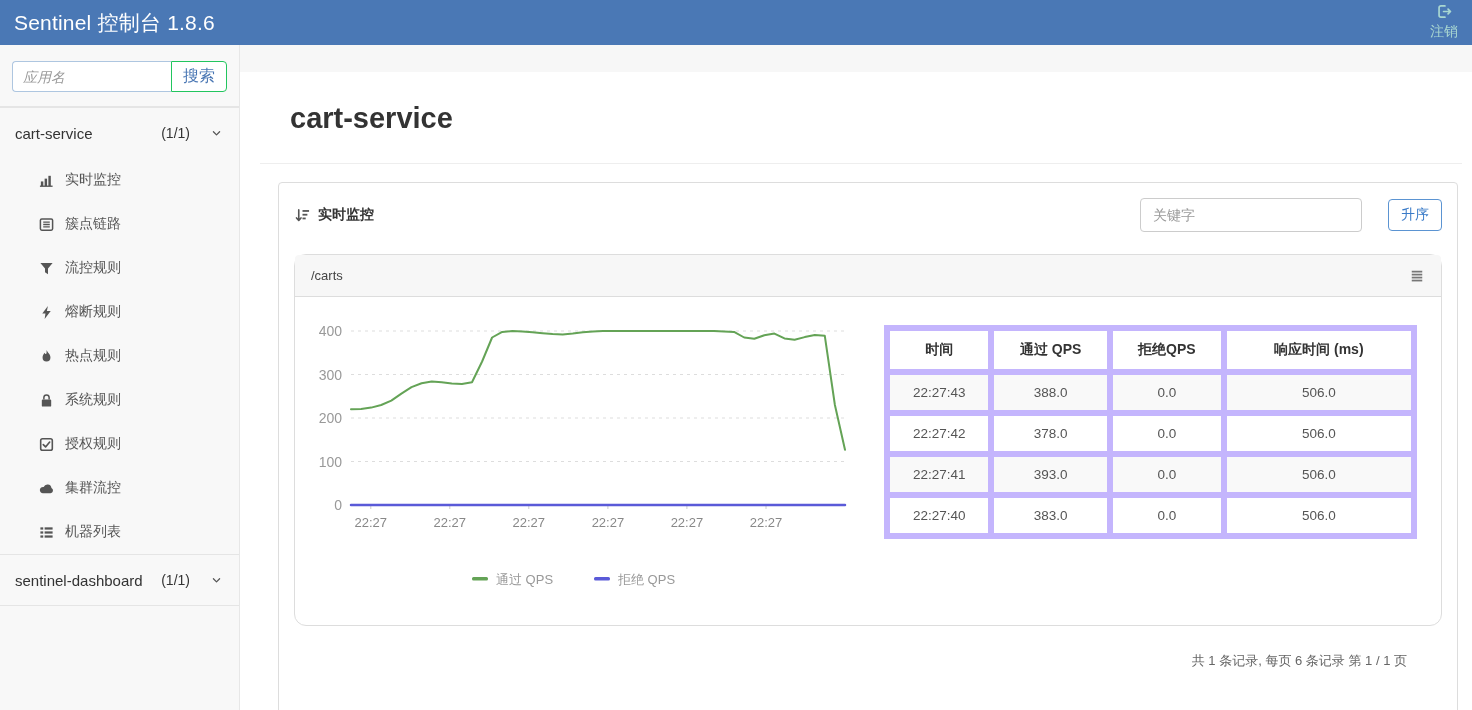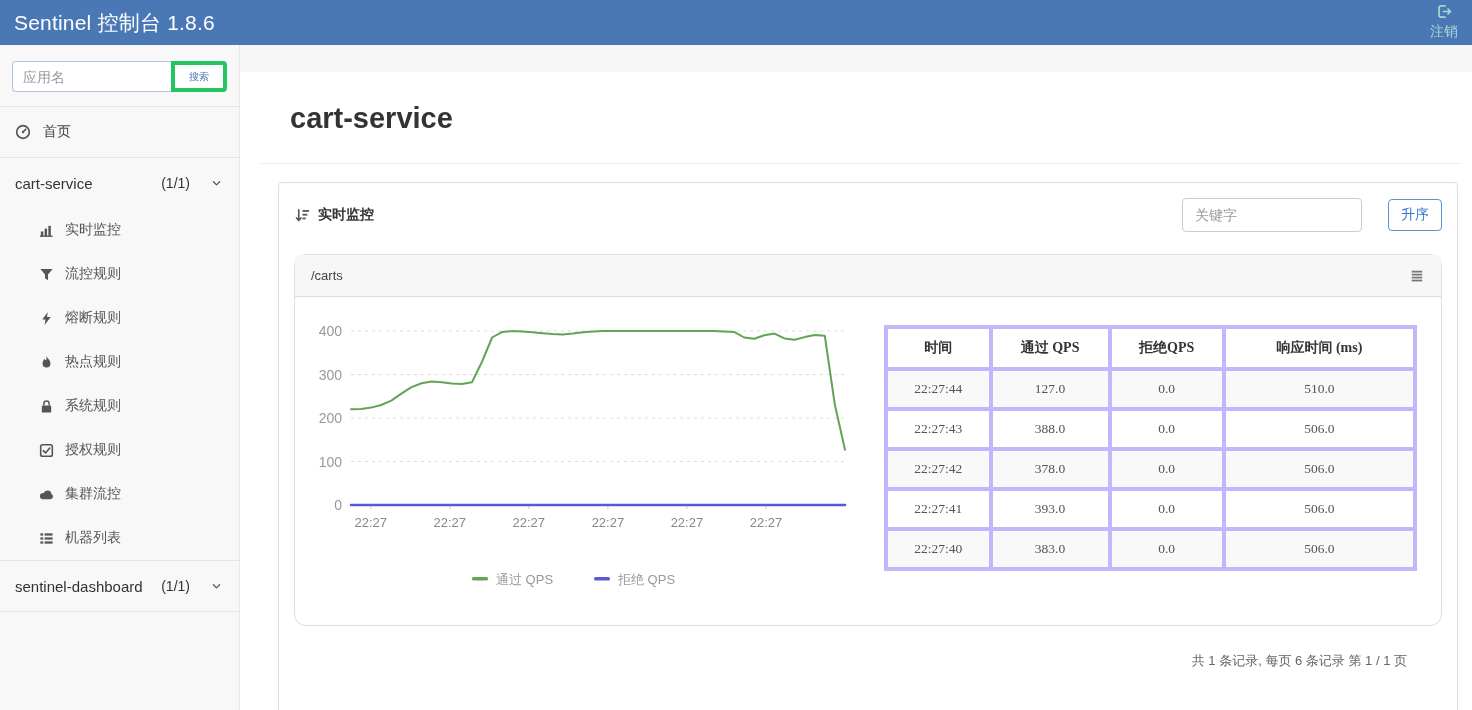--- a/index.html
+++ b/index.html
@@ -8,51 +8,51 @@
   .page { position:relative; width:1472px; height:710px; overflow:hidden; background:#f7f7f7; }
 
   
   .app-header { position:absolute; top:0; left:0; right:0; height:45px; background:#4a78b5; display:flex; align-items:center; justify-content:space-between; padding:0 14px; z-index:10; }
   .brand { color:#fff; font-size:21px; letter-spacing:.2px; }
   .logout { display:flex; align-items:center; gap:4px; color:#a9d7d1; font-size:14px; cursor:pointer;flex-direction:column; }
 
   
   .sidebar { position:absolute; top:45px; left:0; bottom:0; width:240px; background:#f8f8f8; border-right:1px solid #e7e7e7; }
   .search-group { display:flex; margin:16px 12px 14px 12px; height:31px; }
-  .search-group input { flex:1; min-width:0; border:1px solid #aec6e0; border-right:none; border-radius:4px 0 0 4px; background:#fff; padding:0 10px; font-size:14px; color:#14532d; outline:none; }
+  .search-group input { flex:1; min-width:0; border:1px solid #aec6e0; border-right:none; border-radius:4px 0 0 4px; background:#fff; padding:0 10px; font-size:14px; color:#14532d; outline:none;font-style:italic; }
   .search-group input::placeholder { color:#999; }
-  .search-group button { width:56px; border:4px solid #22c55e; border-radius:0 4px 4px 0; background:#fff; color:#4a77b4; font-size:10px; cursor:pointer; }
+  .search-group button { width:56px; border:1px solid #22c55e; border-radius:0 4px 4px 0; background:#fff; color:#4a77b4; font-size:16px; cursor:pointer; }
   .side-divider { border-top:1px solid #e5e5e5; }
   .side-item { display:flex; align-items:center; gap:12px; padding:0 15px; height:50px; font-size:14px; color:#444; cursor:pointer; }
   .side-app { display:flex; align-items:center; justify-content:space-between; padding:0 15px; height:50px; font-size:15px; color:#333; cursor:pointer; }
   .side-app .count { display:flex; align-items:center; gap:18px; color:#333; font-size:14px; }
   .submenu-item { display:flex; align-items:center; gap:11px; padding-left:38px; height:44px; font-size:14px; color:#555; cursor:pointer; }
   .icon { display:inline-flex; width:16px; justify-content:center; align-items:center; flex:none; }
 
   
   .main { position:absolute; top:45px; left:240px; right:0; bottom:0; background:#f7f7f7; }
   .content { margin-top:27px; background:#fff; height:calc(100% - 27px); overflow:hidden; }
   .page-title { padding:30px 0 0 50px; font-size:29px; font-weight:bold; color:#333; }
   .title-rule { border:none; border-top:1px solid #eee; margin:28px 10px 0 20px; }
 
   .panel { margin:18px 14px 0 38px; border:1px solid #ddd; border-radius:4px; padding:15px; height:600px; }
   .panel-head { display:flex; align-items:center; justify-content:space-between; }
   .panel-title { display:flex; align-items:center; gap:8px; font-size:14px; font-weight:bold; color:#333; }
   .panel-actions { display:flex; align-items:center; }
-  .keyword-input { width:180px; height:34px; border:1px solid #ccc; border-radius:4px; padding:0 12px; font-size:14px; color:#333; outline:none; }
+  .keyword-input { width:222px; height:34px; border:1px solid #ccc; border-radius:4px; padding:0 12px; font-size:14px; color:#333; outline:none; }
   .keyword-input::placeholder { color:#999; }
   .sort-btn { margin-left:26px; height:32px; padding:0 12px; background:#fff; border:1px solid #5b94d2; border-radius:4px; color:#3a7bc8; font-size:14px; cursor:pointer; }
 
   .card { margin-top:22px; border:1px solid #ddd; border-radius:12px; background:#fff; }
   .card-head { height:42px; background:#f7f7f7; border-bottom:1px solid #ddd; border-radius:4px 4px 0 0; display:flex; align-items:center; justify-content:space-between; padding:0 16px; font-size:13px; color:#444; }
   .card-body { display:flex; padding:14px 24px 12px 8px; }
   .chart-wrap { flex:1; }
 
   table.metrics { border-collapse:collapse; width:533px; margin-top:14px; align-self:flex-start; font-size:13.5px; }
-  table.metrics th, table.metrics td { border:4px solid #c4b5fd; text-align:center;font-family:Liberation Serif, serif; }
+  table.metrics th, table.metrics td { border:6px solid #c4b5fd; text-align:center; }
   table.metrics th { font-weight:bold; color:#333; font-size:14px; padding:10px 6px; }
   table.metrics td { color:#555; padding:10px 6px; }
   table.metrics tbody tr:nth-child(odd) { background:#f9f9f9; }
   table.metrics th:nth-child(1){width:105px;} table.metrics th:nth-child(2){width:120px;}
   table.metrics th:nth-child(3){width:115px;} table.metrics th:nth-child(4){width:193px;}
 
   .pagination { margin-top:26px; text-align:right; padding-right:35px; font-size:13px; color:#666; }
 </style>
 </head>
 <body>
@@ -72,30 +72,20 @@
     </div>
   </header>
 
   <aside class="sidebar">
     <div class="search-group">
       <input type="text" placeholder="应用名" style="">
       <button>搜索</button>
     </div>
     <div class="side-divider"></div>
 
-    <div class="side-item">
-      <span class="icon">
-        <svg width="16" height="16" viewBox="0 0 16 16">
-            <circle cx="8" cy="8" r="6.3" fill="none" stroke="#555" stroke-width="1.7"></circle>
-            <path d="M8 8 10.7 5.4" stroke="#555" stroke-width="1.7" stroke-linecap="round"></path>
-            <circle cx="8" cy="8" r="1.2" fill="#555"></circle>
-          </svg>
-      </span>
-      <span>首页</span>
-    </div>
     <div class="side-divider"></div>
 
     <div class="side-app">
       <span>cart-service</span>
       <span class="count">
         <span>(1/1)</span>
         <span class="icon">
           <svg width="11" height="11" viewBox="0 0 16 16">
               <path d="M3.5 5.5 8 10l4.5-4.5" fill="none" stroke="#555" stroke-width="1.8" stroke-linecap="round" stroke-linejoin="round"></path>
             </svg>
@@ -107,20 +97,29 @@
         <div class="submenu-item">
           <span class="icon">
             <svg width="15" height="15" viewBox="0 0 16 16">
               <rect x="2" y="9" width="2.6" height="5" fill="#555"></rect>
               <rect x="6" y="6" width="2.6" height="8" fill="#555"></rect>
               <rect x="10" y="3" width="2.6" height="11" fill="#555"></rect>
               <rect x="1" y="13.4" width="13.5" height="1.4" fill="#555"></rect>
             </svg>
           </span>
           <span>实时监控</span>
+        </div>
+        <div class="submenu-item">
+          <span class="icon">
+            <svg width="15" height="15" viewBox="0 0 16 16">
+              <rect x="1.5" y="2" width="13" height="12" rx="1.5" fill="none" stroke="#555" stroke-width="1.6"></rect>
+              <path d="M4.5 5.5h7M4.5 8h7M4.5 10.5h7" stroke="#555" stroke-width="1.4"></path>
+            </svg>
+          </span>
+          <span>簇点链路</span>
         </div>
         <div class="submenu-item">
           <span class="icon">
             <svg width="15" height="15" viewBox="0 0 16 16">
               <path d="M1.5 2h13L9.6 8v6l-3.2-2V8Z" fill="#555"></path>
             </svg>
           </span>
           <span>流控规则</span>
         </div>
         <div class="submenu-item">
@@ -265,26 +264,20 @@
               <thead id="thead">
                   <tr>
                     <th>时间</th>
                     <th>通过 QPS</th>
                     <th>拒绝QPS</th>
                     <th>响应时间 (ms)</th>
                   </tr>
                 </thead>
               <tbody id="tbody">
                   <tr>
-                    <td>22:27:44</td>
-                    <td>127.0</td>
-                    <td>0.0</td>
-                    <td>510.0</td>
-                  </tr>
-                  <tr>
                     <td>22:27:43</td>
                     <td>388.0</td>
                     <td>0.0</td>
                     <td>506.0</td>
                   </tr>
                   <tr>
                     <td>22:27:42</td>
                     <td>378.0</td>
                     <td>0.0</td>
                     <td>506.0</td>

